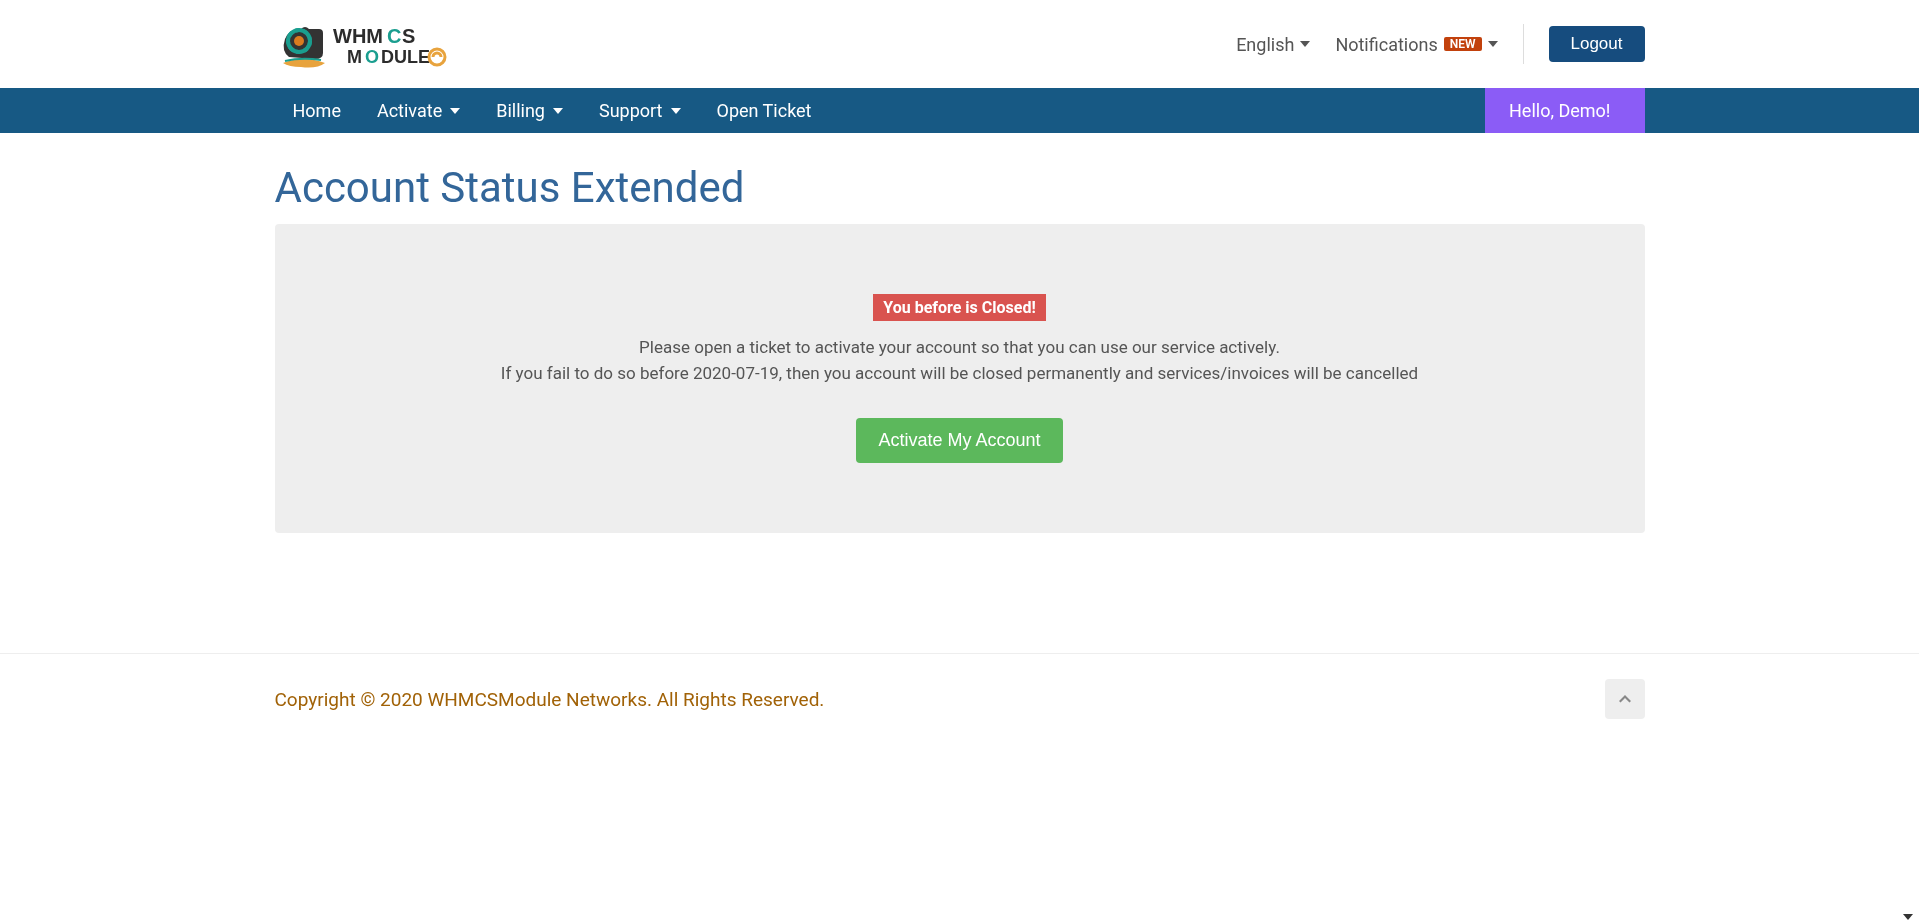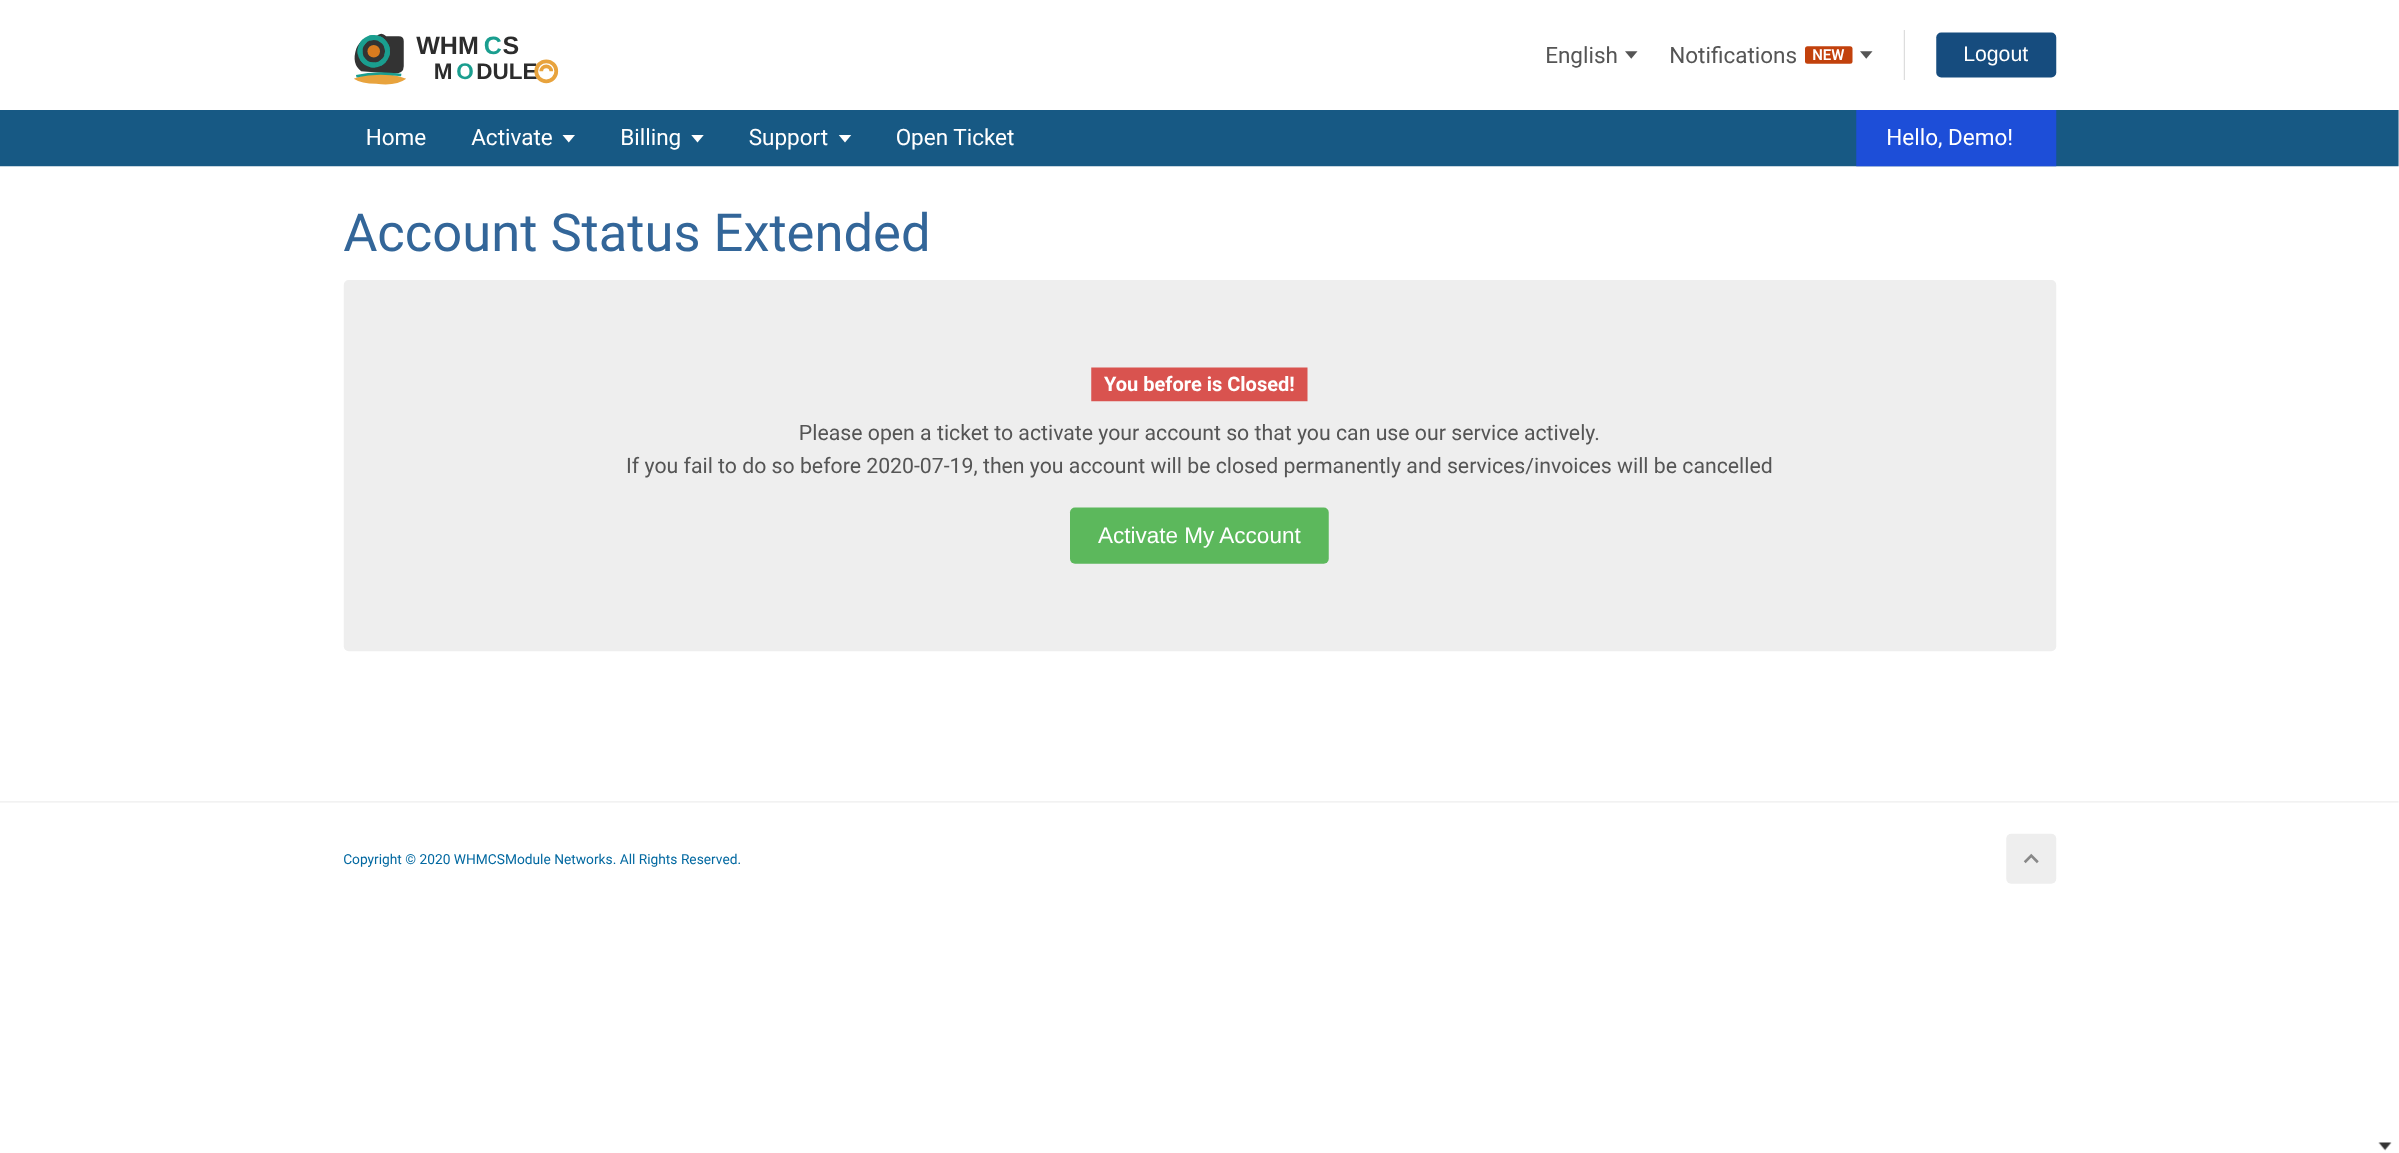--- a/index.html
+++ b/index.html
@@ -15,36 +15,36 @@
 .caret-icon { width: 0; height: 0; border-left: 5px solid transparent; border-right: 5px solid transparent; border-top: 6px solid #555; display: inline-block; }
 .divider-vert { width: 1px; height: 40px; background: #ddd; }
 .btn-logout { background: #164C7E; color: #fff; border: none; padding: 8px 22px; font-size: 17px; border-radius: 4px; cursor: pointer; }
 
 .mainnav { background: #175984; }
 .mainnav .container { display: flex; justify-content: space-between; align-items: flex-end; }
 .nav-left { display: flex; }
 .nav-item { color: #fff; font-size: 18px; padding: 12px 18px; cursor: pointer; display: inline-flex; align-items: center; gap: 8px; }
 .nav-item .caret-white { width: 0; height: 0; border-left: 5px solid transparent; border-right: 5px solid transparent; border-top: 6px solid #fff; display: inline-block; }
 .nav-right { display: flex; }
-.nav-hello { background: #1d4ed8; color: #fff; padding: 12px 24px; font-size: 18px; display: inline-flex; align-items: center; gap: 10px; cursor: pointer; }
+.nav-hello { background: #8b5cf6; color: #fff; padding: 12px 24px; font-size: 18px; display: inline-flex; align-items: center; gap: 10px; cursor: pointer; }
 
 .page-title { color: #336699; font-size: 42px; font-weight: 400; margin-top: 30px; margin-bottom: 12px; }
 .breadcrumb { border-top: 1px solid #eee; padding: 12px 0; font-size: 15px; margin-bottom: 30px; }
 .breadcrumb .bc-home { color: #888; cursor: pointer; }
 .breadcrumb .bc-sep { color: #ccc; padding: 0 10px; }
 .breadcrumb .bc-current { color: #336699; }
 
 .well { background: #eee; border-radius: 4px; padding: 70px 30px; text-align: center; }
 .status-badge { background: #d9534f; color: #fff; font-weight: 700; font-size: 16px; padding: 4px 10px; display: inline-block; }
 .well-text { color: #555; font-size: 17px; margin-top: 14px; line-height: 1.5; }
-.btn-activate { background: #5cb85c; color: #fff; border: none; padding: 12px 22px; font-size: 18px; border-radius: 4px; cursor: pointer; margin-top: 20px; }
+.btn-activate { background: #5cb85c; color: #fff; border: none; padding: 12px 22px; font-size: 18px; border-radius: 4px; cursor: pointer; margin-top: 32px; }
 
 .footer { border-top: 1px solid #eee; margin-top: 120px; padding: 25px 0; }
 .footer .container { display: flex; justify-content: space-between; align-items: center; }
-.footer-text { color: #0369a1; font-size: 11px; }
+.footer-text { color: #a16207; font-size: 19px; }
 .scroll-top { background: #eee; width: 40px; height: 40px; border-radius: 4px; display: inline-flex; align-items: center; justify-content: center; cursor: pointer; }
 .scroll-top svg { fill: #888; }
 
 .bottom-caret { position: fixed; bottom: 2px; right: 6px; width: 0; height: 0; border-left: 5px solid transparent; border-right: 5px solid transparent; border-top: 6px solid #333; }
 
 ::-webkit-scrollbar { width: 16px; }
 ::-webkit-scrollbar-track { background: #f1f1f1; }
 ::-webkit-scrollbar-thumb { background: #c1c1c1; }
 html { overflow-y: scroll; }
 </style>

